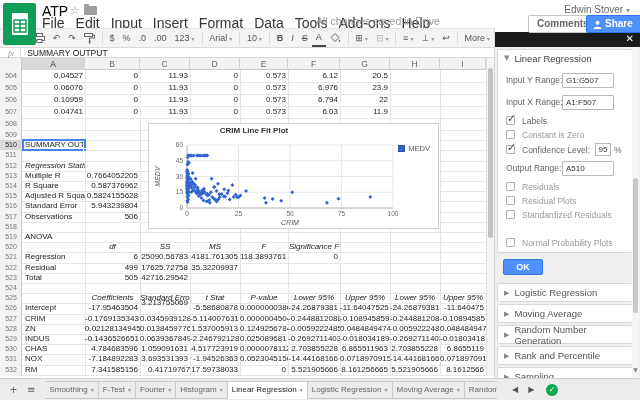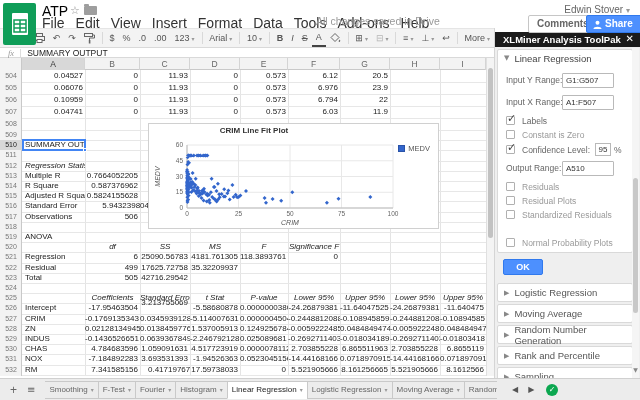--- a/index.html
+++ b/index.html
@@ -113,21 +113,21 @@
         <line x1="3" y1="16" x2="15" y2="16" stroke="#0f9d58" stroke-width="1.5"></line>
         <line x1="9" y1="8" x2="9" y2="20" stroke="#0f9d58" stroke-width="1.5"></line>
       </svg>
     </div>
     <div class="doc-title">ATP</div>
     <div class="star">☆</div>
     <div class="folder"></div>
     <div class="menubar" id="menubar">
         <span class="menu-item">File</span>
         <span class="menu-item">Edit</span>
-        <span class="menu-item">View</span>
+        <span class="menu-item">Input</span>
         <span class="menu-item">Insert</span>
         <span class="menu-item">Format</span>
         <span class="menu-item">Data</span>
         <span class="menu-item">Tools</span>
         <span class="menu-item">Add-ons</span>
         <span class="menu-item">Help</span>
       </div>
     <div class="saved-status">All changes saved in Drive</div>
     <div class="account"><span>Edwin Stover</span> <span class="caret">▾</span></div>
   </div>
@@ -369,21 +369,21 @@
       <div class="cell num" style="left: 340px; width: 50px; top: 36px; height: 12px; line-height: 12px;">11.9</div>
       <div class="cell txt" style="left: 22px; width: 63px; top: 70.2px; height: 10.2px; line-height: 10.2px;">SUMMARY OUTPUT</div>
       <div class="cell txt it" style="left: 22px; width: 63px; top: 90.6px; height: 10.2px; line-height: 10.2px;">Regression Statistics</div>
       <div class="cell txt" style="left: 22px; width: 63px; top: 100.8px; height: 10.2px; line-height: 10.2px;">Multiple R</div>
       <div class="cell num" style="left: 85px; width: 55px; top: 100.8px; height: 10.2px; line-height: 10.2px;">0.7664052205</div>
       <div class="cell txt" style="left: 22px; width: 63px; top: 111px; height: 10.2px; line-height: 10.2px;">R Square</div>
       <div class="cell num" style="left: 85px; width: 55px; top: 111px; height: 10.2px; line-height: 10.2px;">0.587376962</div>
       <div class="cell txt" style="left: 22px; width: 63px; top: 121.2px; height: 10.2px; line-height: 10.2px;">Adjusted R Square</div>
       <div class="cell num" style="left: 85px; width: 55px; top: 121.2px; height: 10.2px; line-height: 10.2px;">0.5824155628</div>
       <div class="cell txt" style="left: 22px; width: 63px; top: 131.4px; height: 10.2px; line-height: 10.2px;">Standard Error</div>
-      <div class="cell num" style="left: 96px; width: 55px; top: 131.4px; height: 10.2px; line-height: 10.2px; text-align: right;">5.943239804</div>
+      <div class="cell num" style="left: 85px; width: 55px; top: 131.4px; height: 10.2px; line-height: 10.2px; text-align: right;">5.943239804</div>
       <div class="cell txt" style="left: 22px; width: 63px; top: 141.6px; height: 10.2px; line-height: 10.2px;">Observations</div>
       <div class="cell num" style="left: 85px; width: 55px; top: 141.6px; height: 10.2px; line-height: 10.2px;">506</div>
       <div class="cell txt" style="left: 22px; width: 63px; top: 162px; height: 10.2px; line-height: 10.2px;">ANOVA</div>
       <div class="cell ctr it" style="left: 85px; width: 55px; top: 172.2px; height: 10.2px; line-height: 10.2px;">df</div>
       <div class="cell ctr it" style="left: 140px; width: 50px; top: 172.2px; height: 10.2px; line-height: 10.2px;">SS</div>
       <div class="cell ctr it" style="left: 190px; width: 50px; top: 172.2px; height: 10.2px; line-height: 10.2px;">MS</div>
       <div class="cell ctr it" style="left: 240px; width: 48px; top: 172.2px; height: 10.2px; line-height: 10.2px;">F</div>
       <div class="cell ctr it" style="left: 288px; width: 52px; top: 172.2px; height: 10.2px; line-height: 10.2px;">Significance F</div>
       <div class="cell txt" style="left: 22px; width: 63px; top: 182.4px; height: 10.2px; line-height: 10.2px;">Regression</div>
       <div class="cell num" style="left: 85px; width: 55px; top: 182.4px; height: 10.2px; line-height: 10.2px;">6</div>
@@ -472,21 +472,20 @@
       <div class="selbox" style="left: 22px; top: 69.2px; width: 64px; height: 12.2px;">
         <div class="selhandle"></div>
       </div>
     </div>
   <div class="gscroll">
       <div class="thumb" style="top:10px;height:170px"></div>
     </div>
 
   <div class="sidebar">
     <div class="sb-header">
-      <span class="sb-title">XLMiner Analysis ToolPak</span>
       <span class="sb-close">✕</span>
     </div>
     <div class="sb-body">
       <div class="sb-card sb-card-main">
         <div class="sb-sec-head">
           <span class="tri">▼</span>
           <span>Linear Regression</span>
         </div>
         <div class="sb-row" style="top:22px;height:16px">
           <span class="sb-lbl">Input Y Range:</span>

